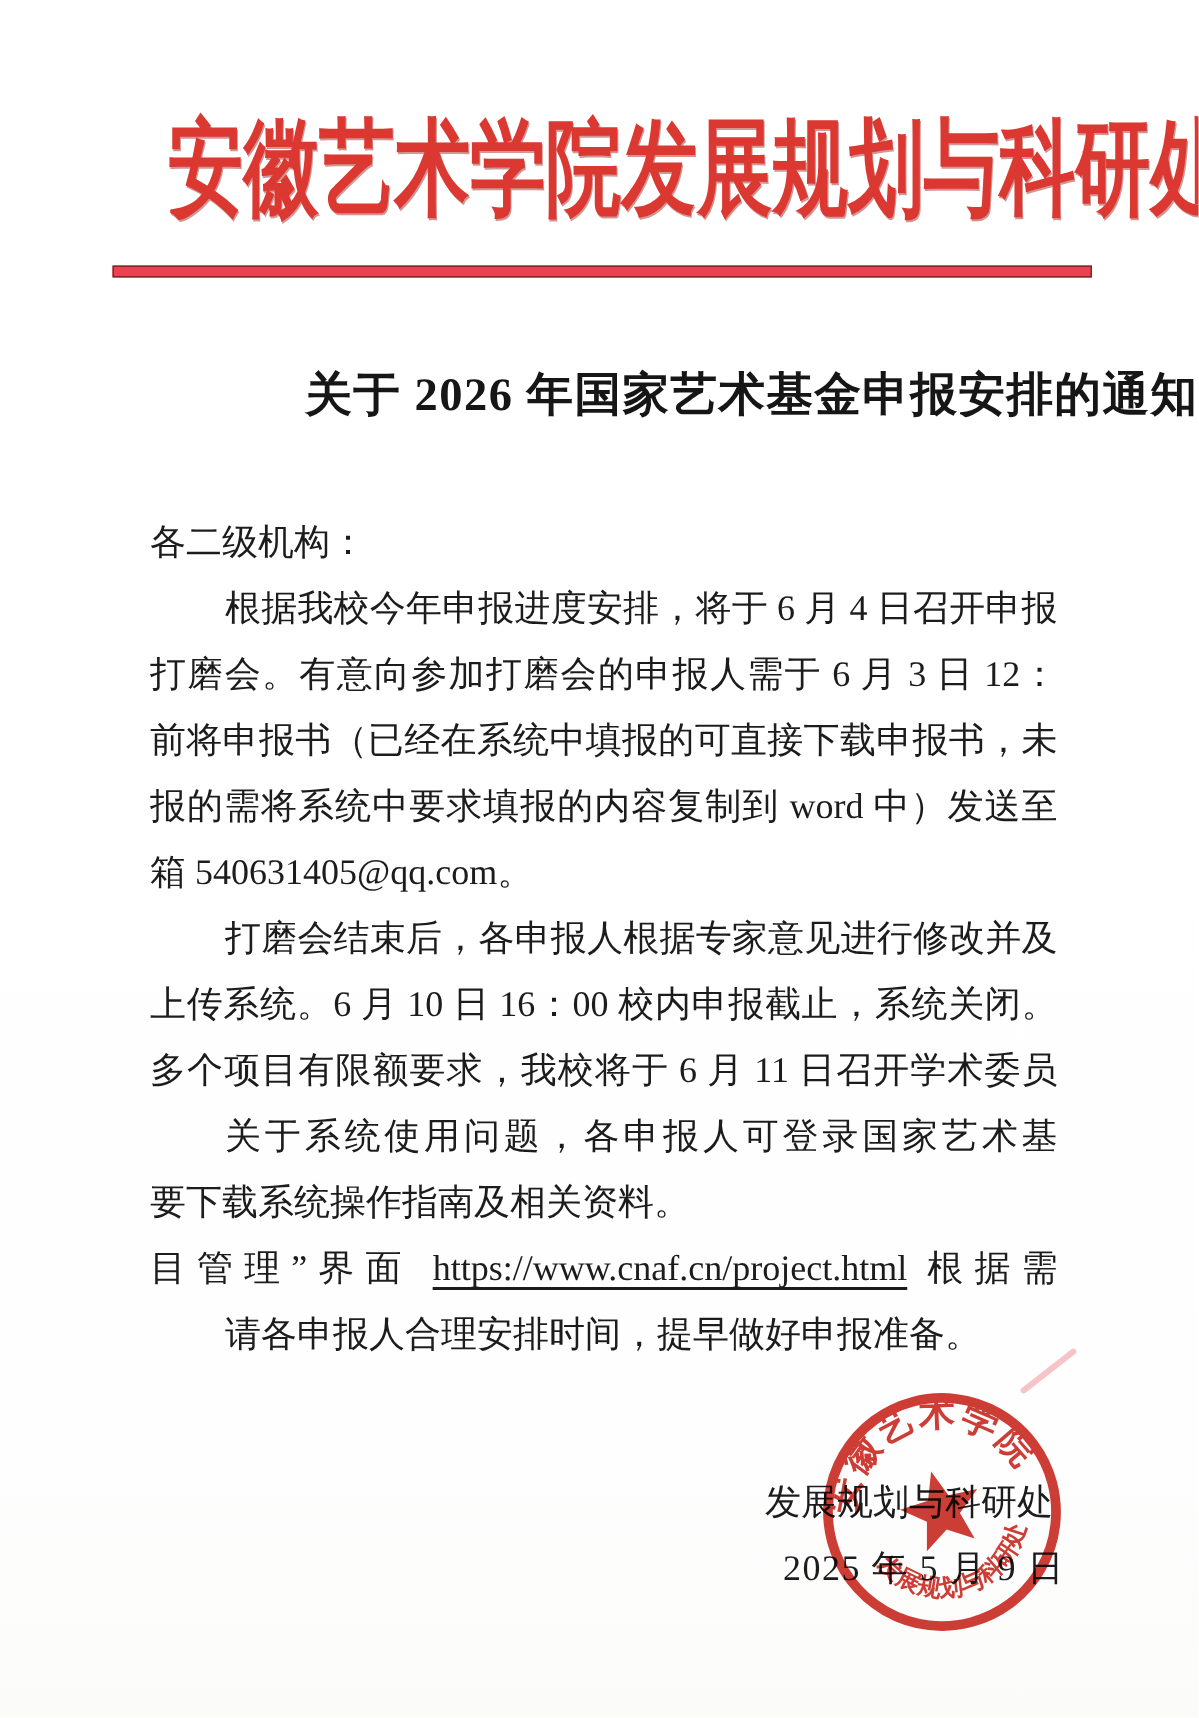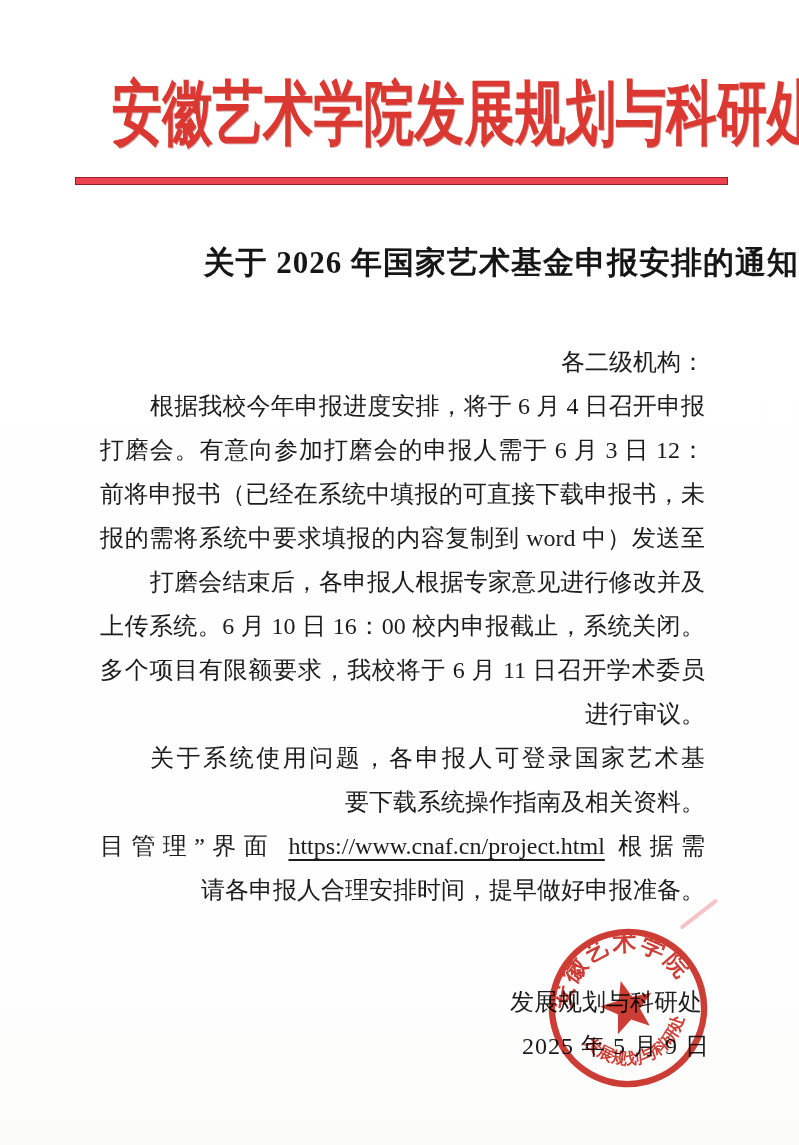--- a/index.html
+++ b/index.html
@@ -41,21 +41,20 @@
   }
 
   
   .body-text{
     position:absolute;top:340px;left:100px;width:605px;
     font-size:24px;
   }
   .line{
     height:44px;line-height:44px;
     white-space:nowrap;
-    text-align:right;
   }
   .line.fill{
     white-space:normal;
     text-align:justify;
     text-align-last:justify;
     overflow:hidden;
   }
   .line.indent{text-indent:50px;}
   .doc-link{
     color:#1c1c1c;text-decoration:underline;
@@ -93,24 +92,24 @@
   <div class="red-rule"></div>
 
   <h1 class="doc-title">关于 2026 年国家艺术基金申报安排的通知</h1>
 
   <main class="body-text">
     <div class="line">各二级机构：</div>
     <div class="line fill indent">根据我校今年申报进度安排，将于 6 月 4 日召开申报书</div>
     <div class="line fill">打磨会。有意向参加打磨会的申报人需于 6 月 3 日 12：00</div>
     <div class="line fill">前将申报书（已经在系统中填报的可直接下载申报书，未填</div>
     <div class="line fill">报的需将系统中要求填报的内容复制到 word 中）发送至邮</div>
+    <div class="line">箱 540631405@qq.com。</div>
     <div class="line fill indent">打磨会结束后，各申报人根据专家意见进行修改并及时</div>
     <div class="line fill">上传系统。6 月 10 日 16：00 校内申报截止，系统关闭。因</div>
     <div class="line fill">多个项目有限额要求，我校将于 6 月 11 日召开学术委员会</div>
-    <div class="line">进行审议。</div>
     <div class="line fill indent">关于系统使用问题，各申报人可登录国家艺术基金“项</div>
     <div class="line">要下载系统操作指南及相关资料。</div>
     <div class="line fill">
       <span>目管理”界面 </span><a class="doc-link" href="#">https://www.cnaf.cn/project.html</a><span> 根据需</span>
     </div>
     <div class="line indent">请各申报人合理安排时间，提早做好申报准备。</div>
   </main>
 
   <div class="sig-block">
     <div class="sig-dept">发展规划与科研处</div>

